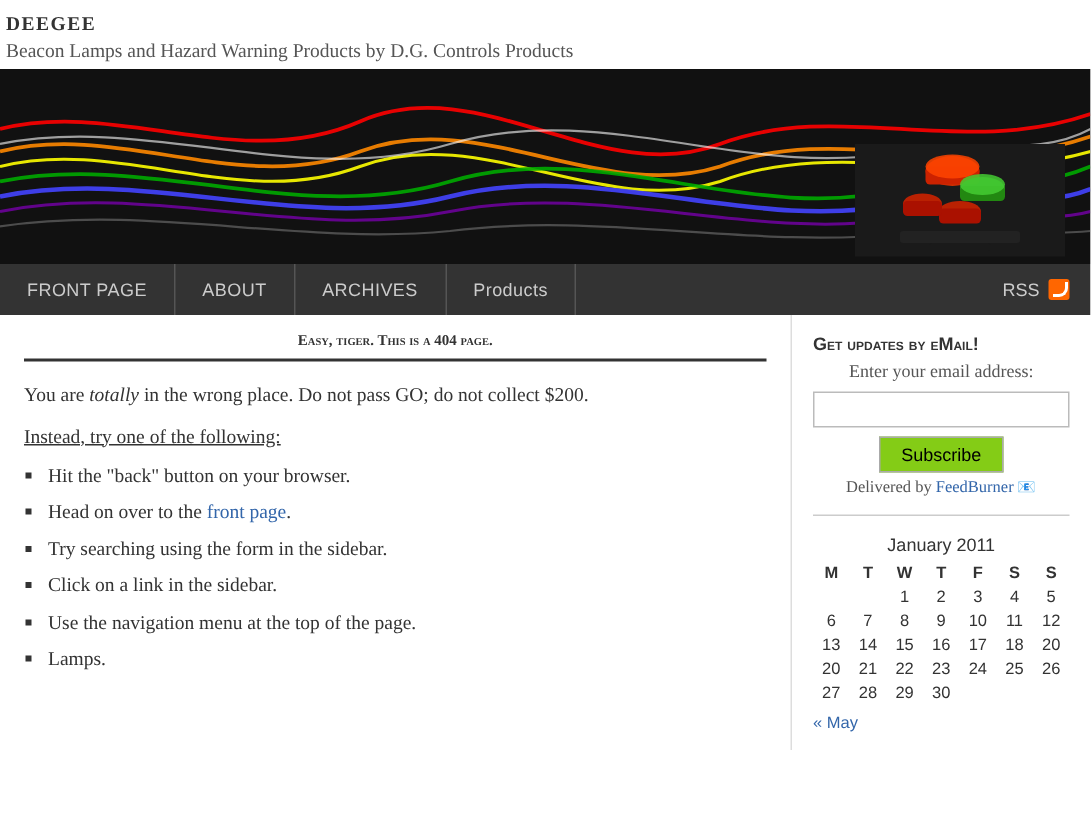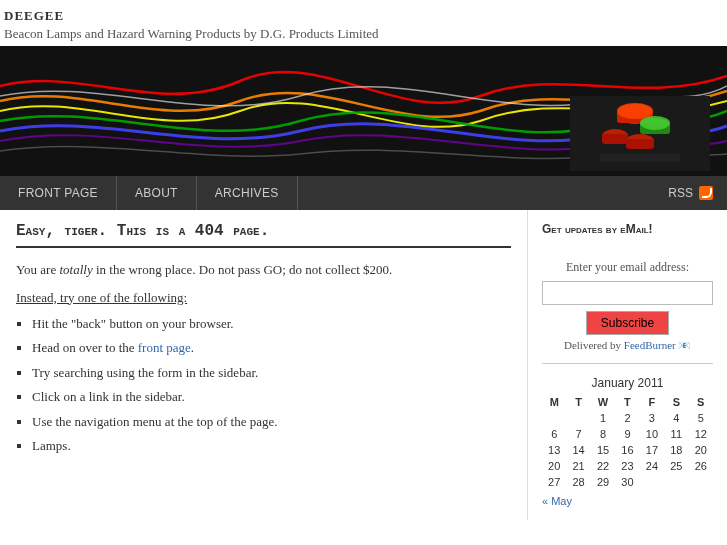--- a/index.html
+++ b/index.html
@@ -15,53 +15,53 @@
     #nav { background: #333; display: flex; align-items: stretch; height: 34px; }
     .nav-item { color: #ccc; font-size: 12px; font-family: Arial, sans-serif; padding: 0 18px; display: flex; align-items: center; border-right: 1px solid #555; cursor: pointer; text-transform: capitalize; letter-spacing: 0.3px; }
     .nav-item.products { text-transform: none; }
     .nav-rss { margin-left: auto; display: flex; align-items: center; padding: 0 14px; color: #ccc; font-size: 12px; font-family: Arial, sans-serif; cursor: pointer; gap: 6px; }
     .rss-icon { width: 14px; height: 14px; background: #f60; border-radius: 2px; display: inline-flex; align-items: center; justify-content: center; }
     .rss-icon::after { content: ''; display: block; width: 8px; height: 8px; border: 2px solid #fff; border-top: none; border-left: none; border-radius: 0 0 6px 0; margin-left: 1px; margin-bottom: 1px; }
 
     #main { display: flex; gap: 0; padding: 0; }
 
     #content { flex: 1; padding: 12px 16px; min-width: 0; }
-    .page-title { font-size: 16px; font-family: Liberation Mono, monospace; font-weight: bold; border-bottom: 2px solid #333; padding-bottom: 6px; margin-bottom: 12px; font-variant: small-caps; }
+    .page-title { font-size: 10px; font-family: Liberation Serif, serif; font-weight: bold; border-bottom: 2px solid #333; padding-bottom: 6px; margin-bottom: 12px; font-variant: small-caps; text-align: center; }
     .intro-text { margin-bottom: 10px; font-size: 13px; line-height: 1.5; }
     .intro-text em { font-style: italic; }
     .subtext { margin-bottom: 8px; font-size: 13px; text-decoration: underline; }
     .list-items { margin: 8px 0 8px 16px; }
     .list-items li { list-style: square; font-size: 13px; margin-bottom: 5px; line-height: 1.5; }
     .list-items li a { color: #3366aa; text-decoration: none; }
 
     #sidebar { width: 200px; padding: 12px 14px; border-left: 1px solid #ddd; flex-shrink: 0; }
-    .sidebar-section-title { font-size: 12px; font-family: Arial, sans-serif; font-variant: small-caps; font-weight: bold; margin-bottom: 24px; color: #333; }
+    .sidebar-section-title { font-size: 12px; font-family: Arial, sans-serif; font-variant: small-caps; font-weight: bold; margin-bottom: 4px; color: #333; }
     .sidebar-label { font-size: 12px; text-align: center; margin-bottom: 6px; color: #555; }
     .email-input { width: 100%; border: 1px solid #bbb; padding: 4px; font-size: 12px; margin-bottom: 6px; }
-    .subscribe-btn { display: block; margin: 0 auto 4px; background: #ef4444; border: 1px solid #aaa; padding: 4px 14px; font-size: 12px; cursor: pointer; font-family: Arial, sans-serif; }
+    .subscribe-btn { display: block; margin: 0 auto 4px; background: #84cc16; border: 1px solid #aaa; padding: 4px 14px; font-size: 12px; cursor: pointer; font-family: Arial, sans-serif; }
     .feedburner-text { font-size: 11px; text-align: center; color: #555; }
     .feedburner-text a { color: #3366aa; text-decoration: none; }
     .feedburner-icon { font-size: 10px; }
 
     .sidebar-divider { border: none; border-top: 1px solid #ccc; margin: 12px 0; }
 
     .calendar { width: 100%; font-size: 12px; font-family: Arial, sans-serif; }
     .cal-title { text-align: center; font-size: 12px; margin-bottom: 4px; color: #333; }
     .cal-table { width: 100%; border-collapse: collapse; text-align: center; }
     .cal-table th { font-weight: bold; font-size: 11px; padding: 2px 3px; color: #333; }
     .cal-table td { padding: 2px 3px; font-size: 11px; color: #333; }
     .cal-nav { margin-top: 4px; }
     .cal-nav a { font-size: 11px; color: #3366aa; text-decoration: none; }
   </style>
 </head>
 <body>
 
 <div id="header">
   <div class="site-title">DEEGEE</div>
-  <div class="site-tagline">Beacon Lamps and Hazard Warning Products by D.G. Products Limited</div>
+  <div class="site-tagline">Beacon Lamps and Hazard Warning Products by D.G. Controls Products</div>
 </div>
 
 <div id="banner">
   <svg class="wave-canvas" viewBox="0 0 727 130" xmlns="http://www.w3.org/2000/svg" preserveAspectRatio="none">
     <rect width="727" height="130" fill="#111"></rect>
 
     <path d="M0,40 C80,20 160,70 240,35 C320,0 400,80 480,50 C560,20 640,60 727,30" stroke="#ff0000" stroke-width="2.5" fill="none" opacity="0.9"></path>
     <path d="M0,55 C80,35 160,85 240,55 C320,25 400,90 480,65 C560,35 640,75 727,45" stroke="#ff8800" stroke-width="2.5" fill="none" opacity="0.9"></path>
     <path d="M0,65 C80,45 160,95 240,65 C320,35 400,100 480,75 C560,45 640,80 727,55" stroke="#ffff00" stroke-width="2" fill="none" opacity="0.9"></path>
     <path d="M0,75 C100,55 200,105 300,75 C400,45 500,105 600,80 C640,70 680,85 727,65" stroke="#00aa00" stroke-width="2.5" fill="none" opacity="0.9"></path>
@@ -85,20 +85,21 @@
 
     <rect x="600" y="108" width="80" height="8" rx="2" fill="#222"></rect>
     <rect x="620" y="116" width="40" height="5" rx="1" fill="#1a1a1a"></rect>
   </svg>
 </div>
 
 <nav id="nav">
   <div class="nav-item">FRONT PAGE</div>
   <div class="nav-item">ABOUT</div>
   <div class="nav-item">ARCHIVES</div>
+  <div class="nav-item products">Products</div>
   <div class="nav-rss">
     <span>RSS</span>
     <span class="rss-icon"></span>
   </div>
 </nav>
 
 <div id="main">
 
   <div id="content">
     <h1 class="page-title">

